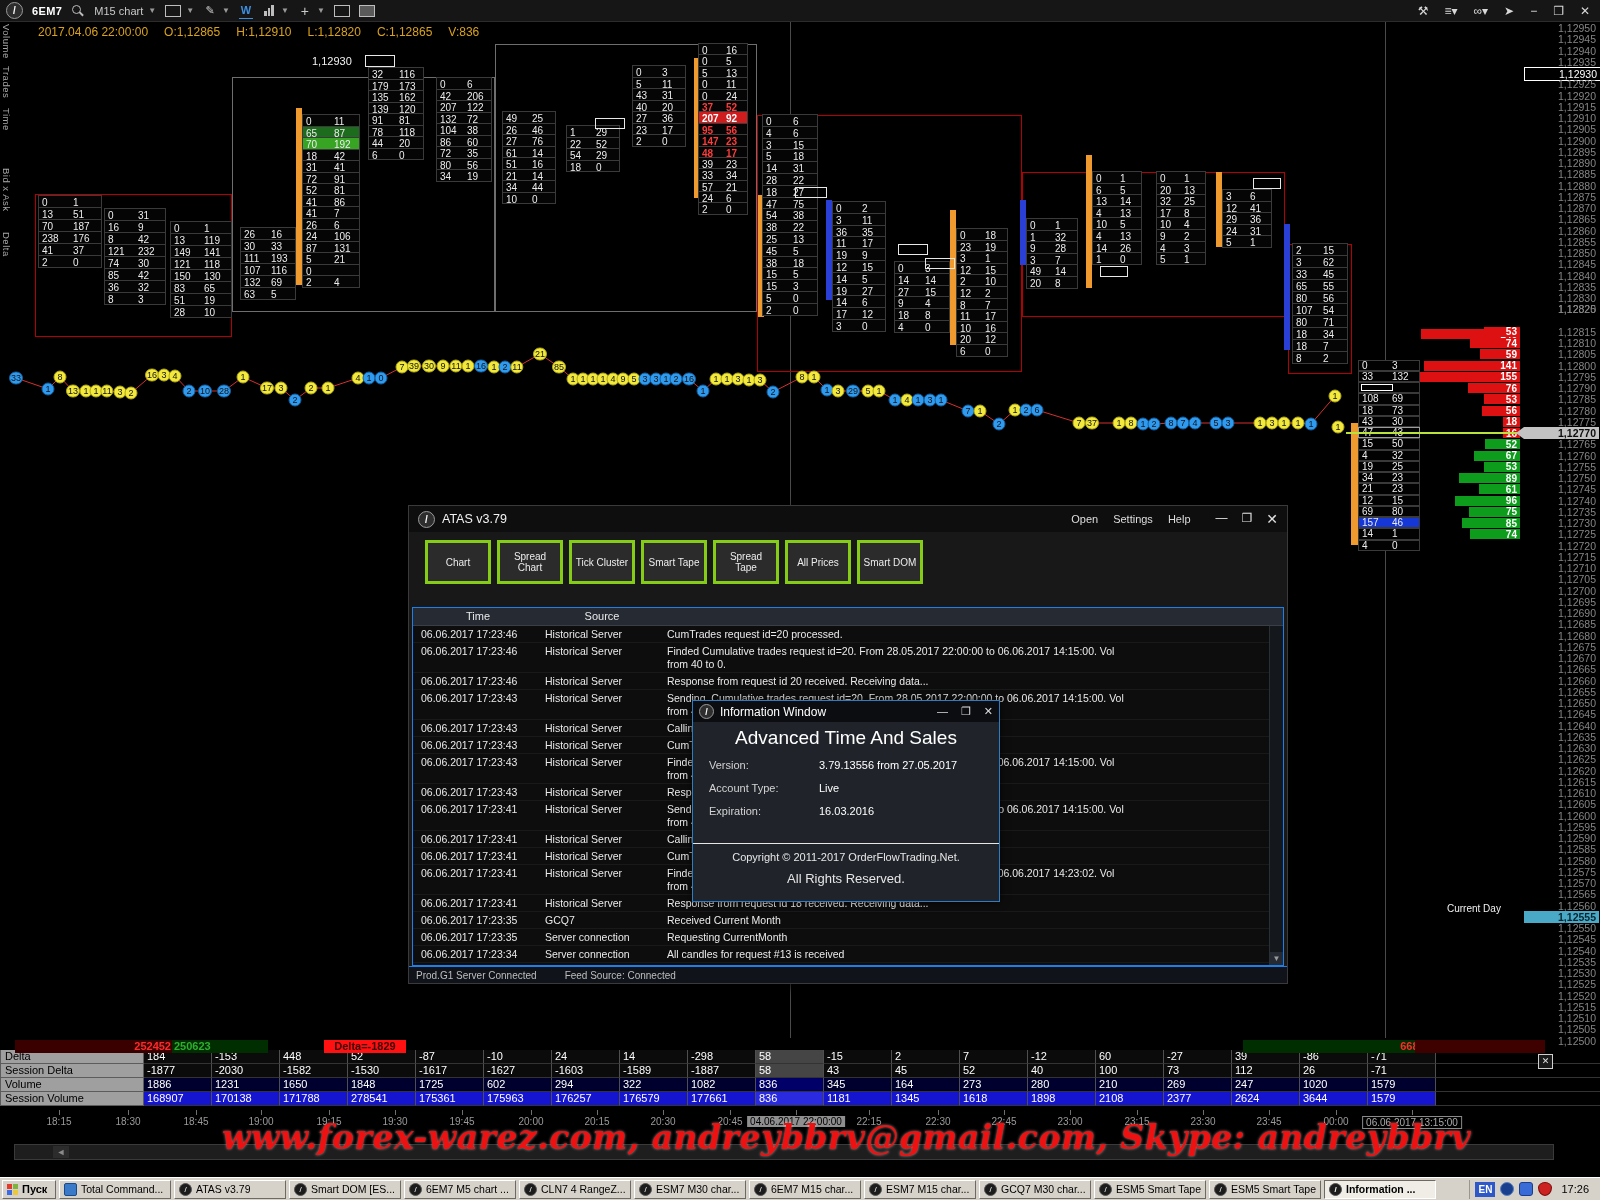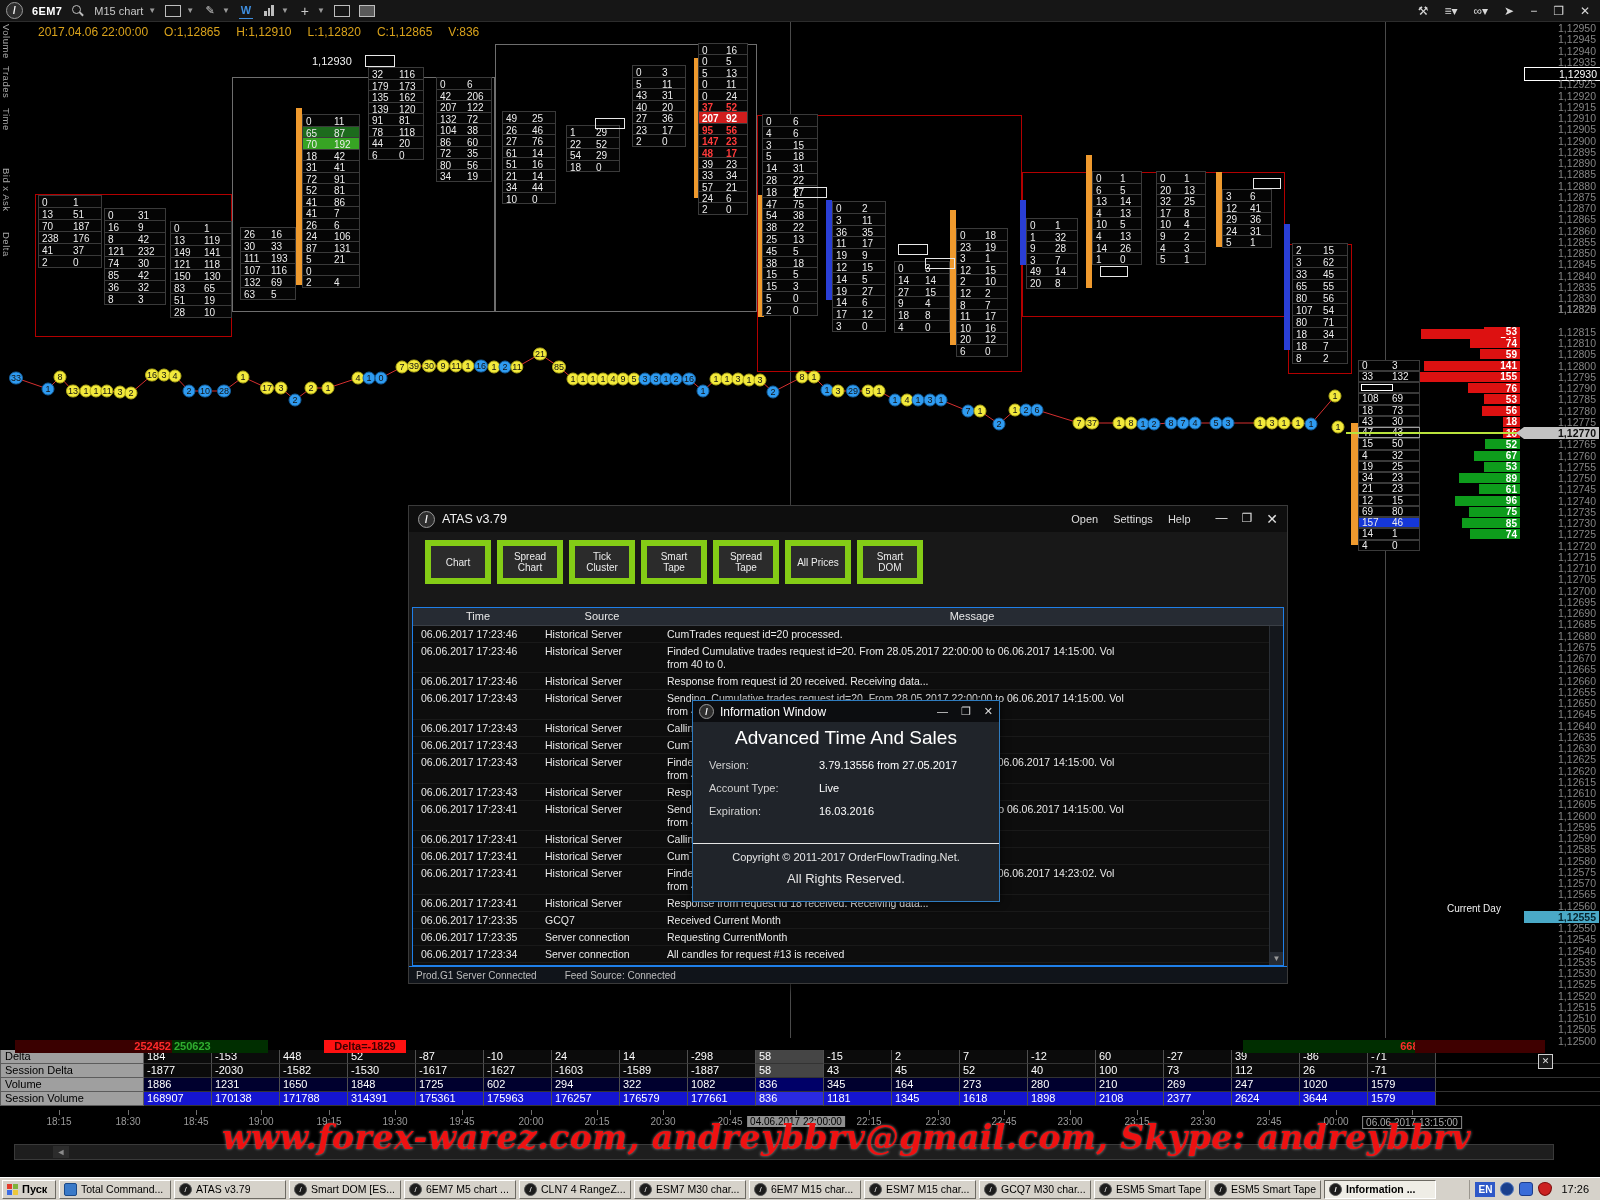--- a/index.html
+++ b/index.html
@@ -68,21 +68,21 @@
   #curline{position:absolute;left:1346px;top:432px;width:230px;height:2px;background:#b9e33c;z-index:5;}
   #hi-label{position:absolute;left:312px;top:33px;color:#f2f2f2;font-size:11px;z-index:6;}
   #cday{position:absolute;left:1447px;top:881px;color:#f0f0f0;font-size:10px;z-index:6;}
   
   #dialog{position:absolute;left:408px;top:505px;width:878px;height:477px;background:#181818;
     border:1px solid #3a3a3a;box-shadow:2px 3px 10px rgba(0,0,0,.8);z-index:30;color:#e8e8e8;}
   .dlg-title{height:26px;background:#0e0e0e;display:flex;align-items:center;gap:7px;padding:0 9px;font-size:12.5px;color:#f2f2f2;}
   .dlg-title .menu{margin-left:auto;display:flex;gap:15px;font-size:11px;color:#dedede;}
   .dlg-title .wb{display:flex;gap:14px;margin-left:18px;font-size:12px;color:#e0e0e0;}
   .dlg-btns{display:flex;gap:6px;padding:8px 0 7px 16px;}
-  .bigbtn{width:66px;height:44px;background:#2b2b2b;border:6px solid #84cc16;color:#ececec;font-size:10px;
+  .bigbtn{width:66px;height:44px;background:#2b2b2b;border:3px solid #84cc16;color:#ececec;font-size:10px;
     display:flex;align-items:center;justify-content:center;text-align:center;box-sizing:border-box;padding:2px;}
   .dlg-tabs{display:flex;padding-left:4px;border-bottom:2px solid #1f7fe8;}
   .tab{padding:3px 8px 2px;border:1px solid #565656;border-bottom:none;margin-right:1px;font-size:11px;
     color:#e3e3e3;background:#171717;}
   .tab.active{background:#1f7fe8;color:#fff;border-color:#1f7fe8;}
   .logtable{position:absolute;left:3px;right:3px;top:101px;bottom:17px;border:1px solid #1f7fe8;overflow:hidden;background:#0d0d0d;}
   .lth{display:flex;background:#262b33;height:17px;line-height:17px;font-size:11px;color:#e8e8e8;border-bottom:1px solid #3a3f46;}
   .lth .c1{width:130px;text-align:center;} .lth .c2{width:118px;text-align:center;} .lth .c3{flex:1;text-align:center;}
   .lrows{position:absolute;left:0;right:13px;top:18px;bottom:0;overflow:hidden;}
   .lr{display:flex;align-items:flex-start;border-bottom:1px solid #191919;font-size:10.5px;color:#eaeaea;padding:2px 0 1px;}
@@ -1271,21 +1271,20 @@
       <div class="bigbtn">Tick Cluster</div>
       <div class="bigbtn">Smart Tape</div>
       <div class="bigbtn">Spread Tape</div>
       <div class="bigbtn">All Prices</div>
       <div class="bigbtn">Smart DOM</div>
     </div>
   <div class="logtable">
     <div class="lth">
       <div class="c1">Time</div>
       <div class="c2">Source</div>
-      <div class="c3">Message</div>
     </div>
     <div class="lrows" id="logRows">
         <div class="lr">
           <div class="t">06.06.2017 17:23:46</div>
           <div class="s">Historical Server</div>
           <div class="m">CumTrades request id=20 processed.</div>
         </div>
         <div class="lr">
           <div class="t">06.06.2017 17:23:46</div>
           <div class="s">Historical Server</div>
@@ -1467,21 +1466,21 @@
         <div class="v">247</div>
         <div class="v">1020</div>
         <div class="v">1579</div>
         <div class="fill"></div>
       </div>
       <div class="btr r3">
         <div class="lab">Session Volume</div>
         <div class="v">168907</div>
         <div class="v">170138</div>
         <div class="v">171788</div>
-        <div class="v">314391</div>
+        <div class="v">278541</div>
         <div class="v">175361</div>
         <div class="v">175963</div>
         <div class="v">176257</div>
         <div class="v">176579</div>
         <div class="v">177661</div>
         <div class="v hl3">836</div>
         <div class="v">1181</div>
         <div class="v">1345</div>
         <div class="v">1618</div>
         <div class="v">1898</div>

